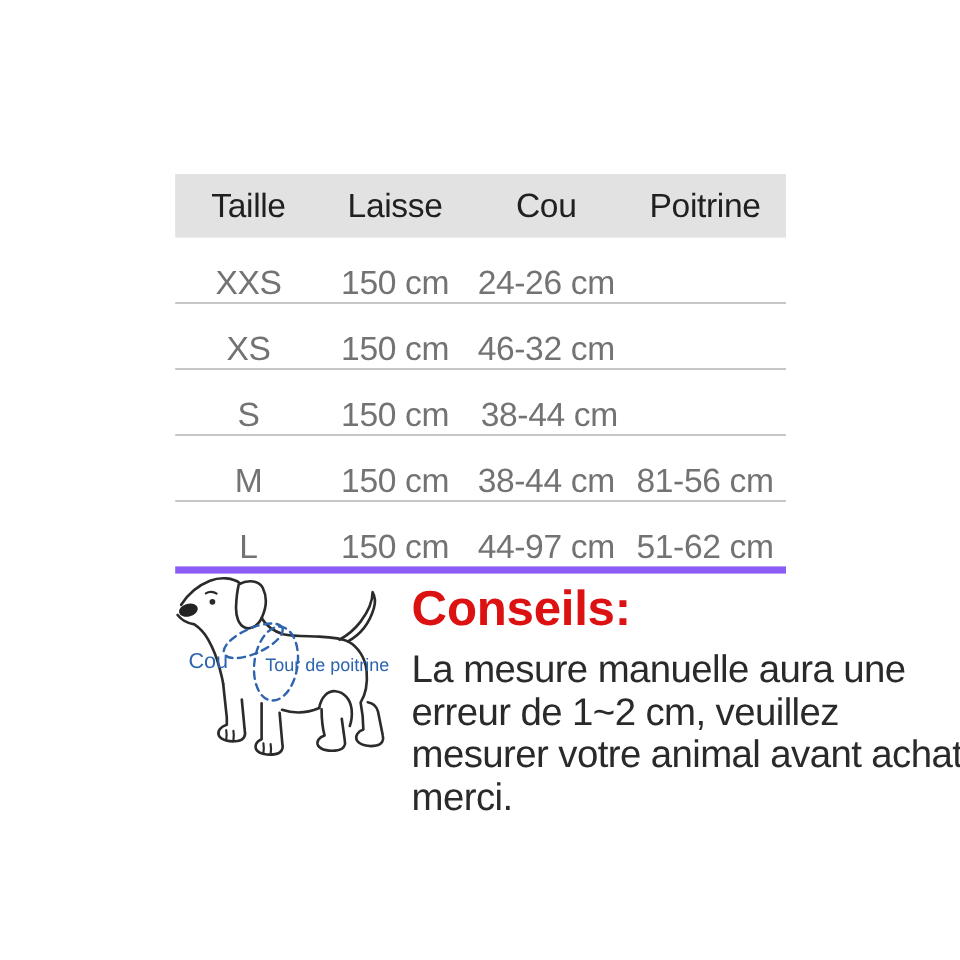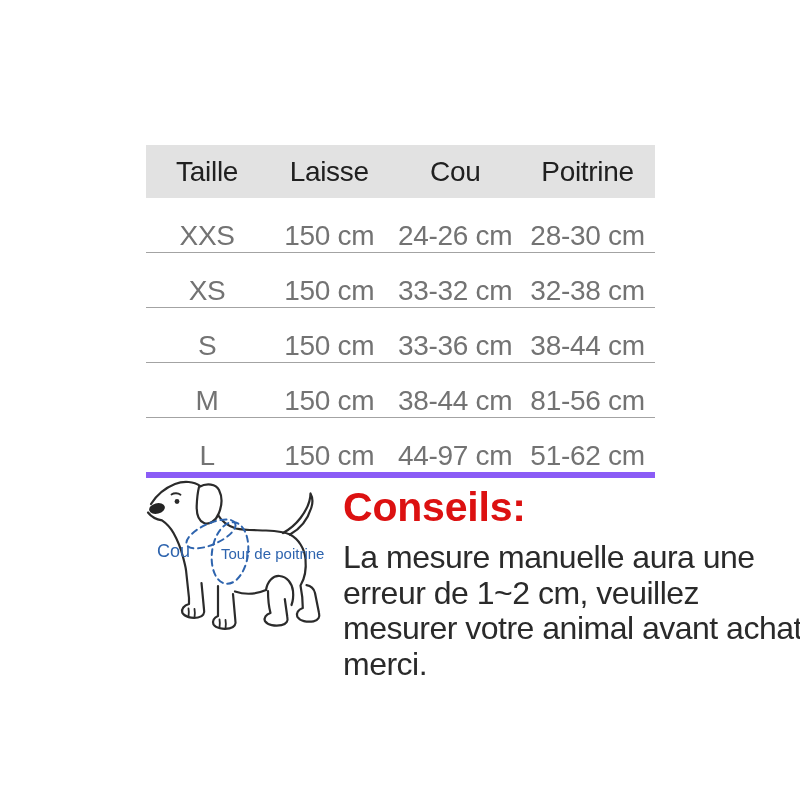--- a/index.html
+++ b/index.html
@@ -45,32 +45,29 @@
       <div class="cell c0">Taille</div>
       <div class="cell c1">Laisse</div>
       <div class="cell c2">Cou</div>
       <div class="cell c3">Poitrine</div>
     </div>
 
     <div class="trow">
       <div class="cell c0">XXS</div>
       <div class="cell c1">150 cm</div>
       <div class="cell c2">24-26 cm</div>
-      <div class="cell c3">28-30 cm</div>
     </div>
     <div class="trow">
       <div class="cell c0">XS</div>
       <div class="cell c1">150 cm</div>
-      <div class="cell c2">33-32 cm</div>
-      <div class="cell c3">32-38 cm</div>
+      <div class="cell c2">46-32 cm</div>
     </div>
     <div class="trow">
       <div class="cell c0">S</div>
       <div class="cell c1">150 cm</div>
-      <div class="cell c2">33-36 cm</div>
       <div class="cell c3">38-44 cm</div>
     </div>
     <div class="trow">
       <div class="cell c0">M</div>
       <div class="cell c1">150 cm</div>
       <div class="cell c2">38-44 cm</div>
       <div class="cell c3">81-56 cm</div>
     </div>
     <div class="trow">
       <div class="cell c0">L</div>

